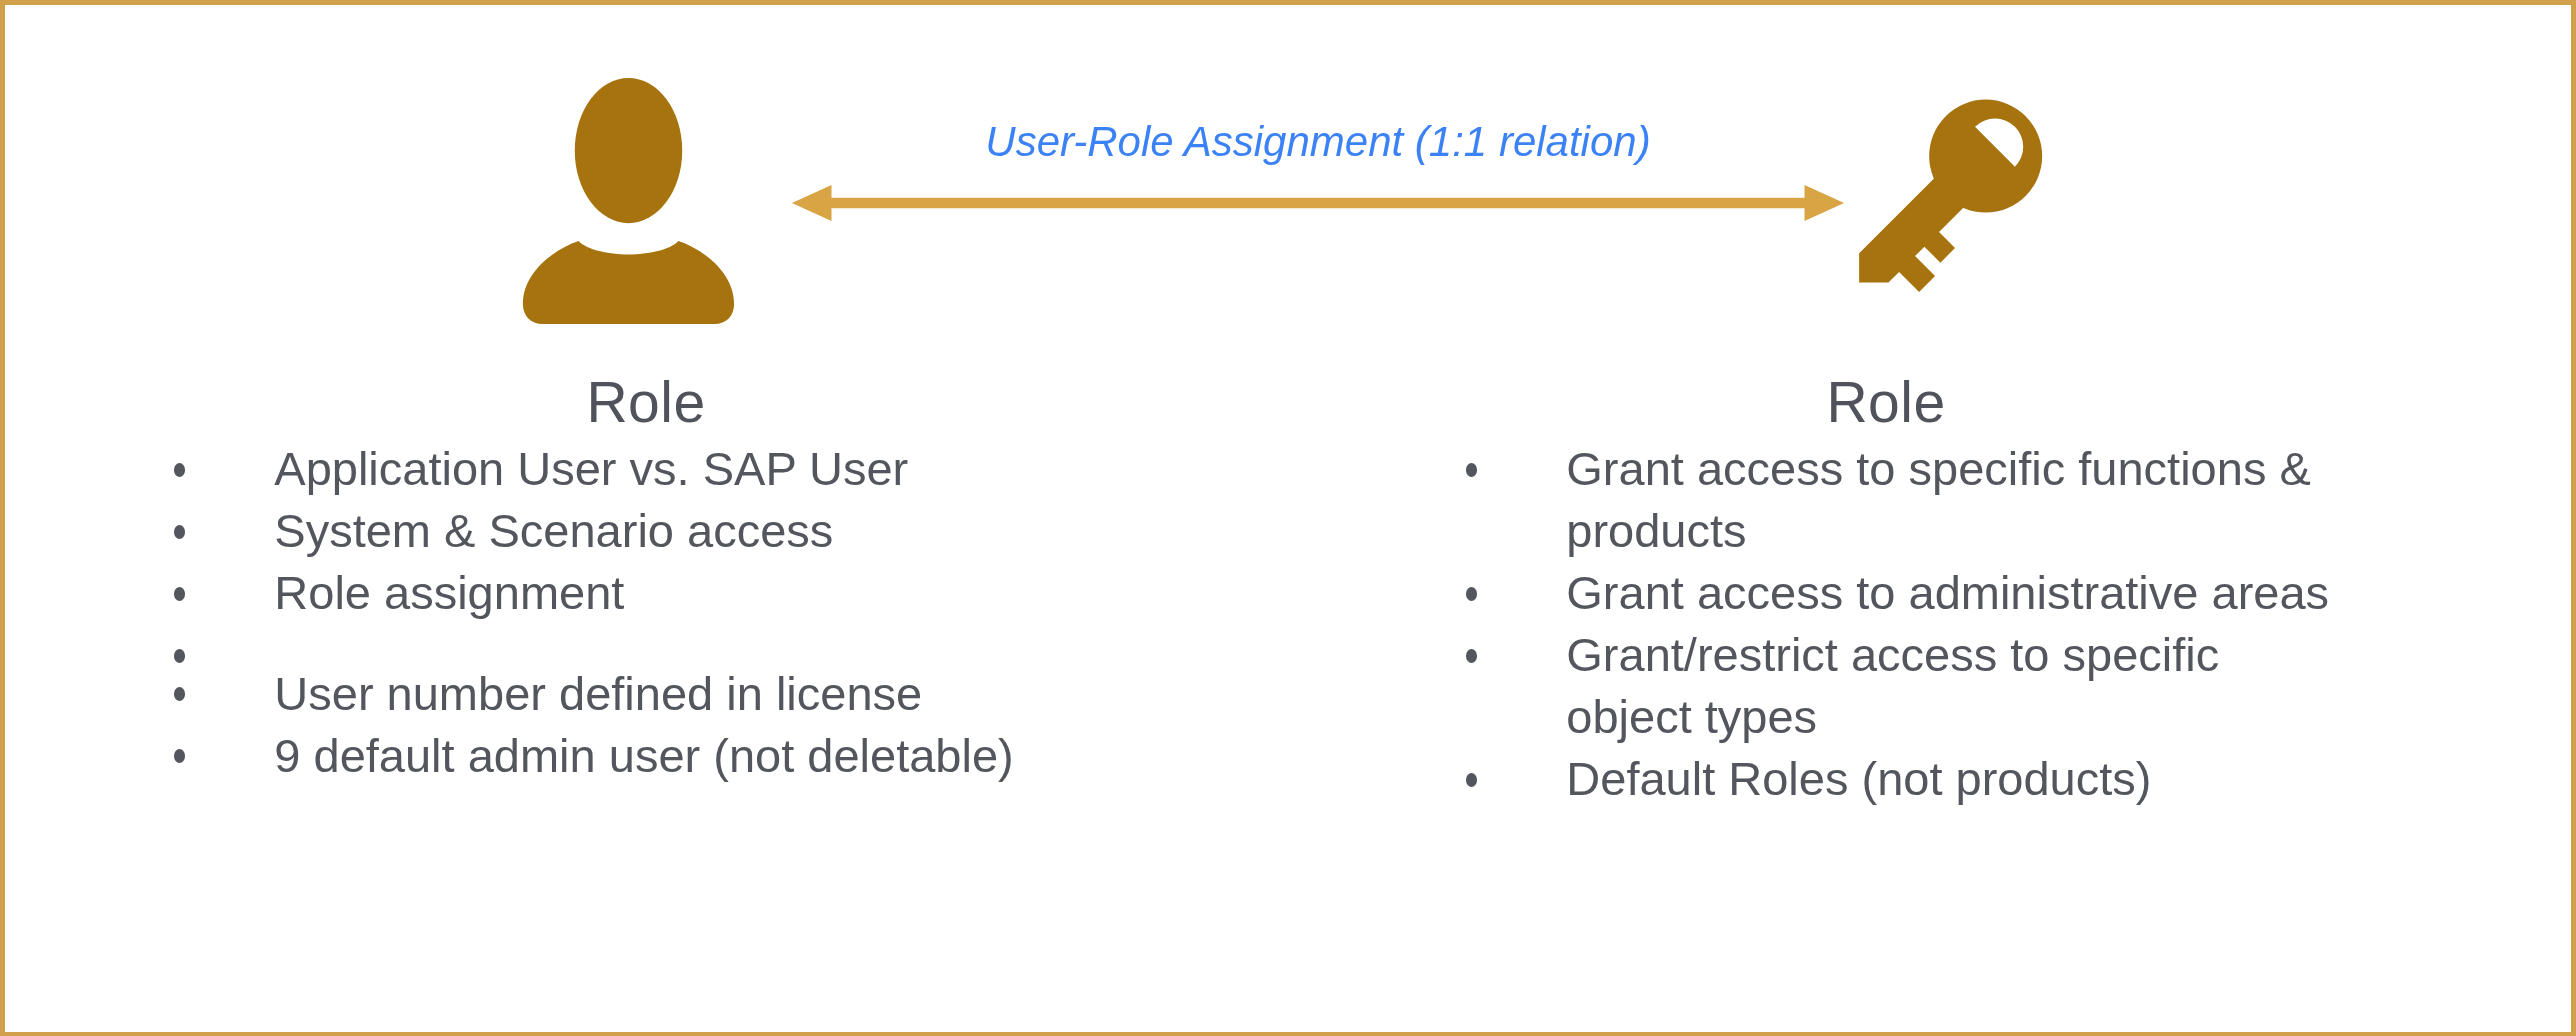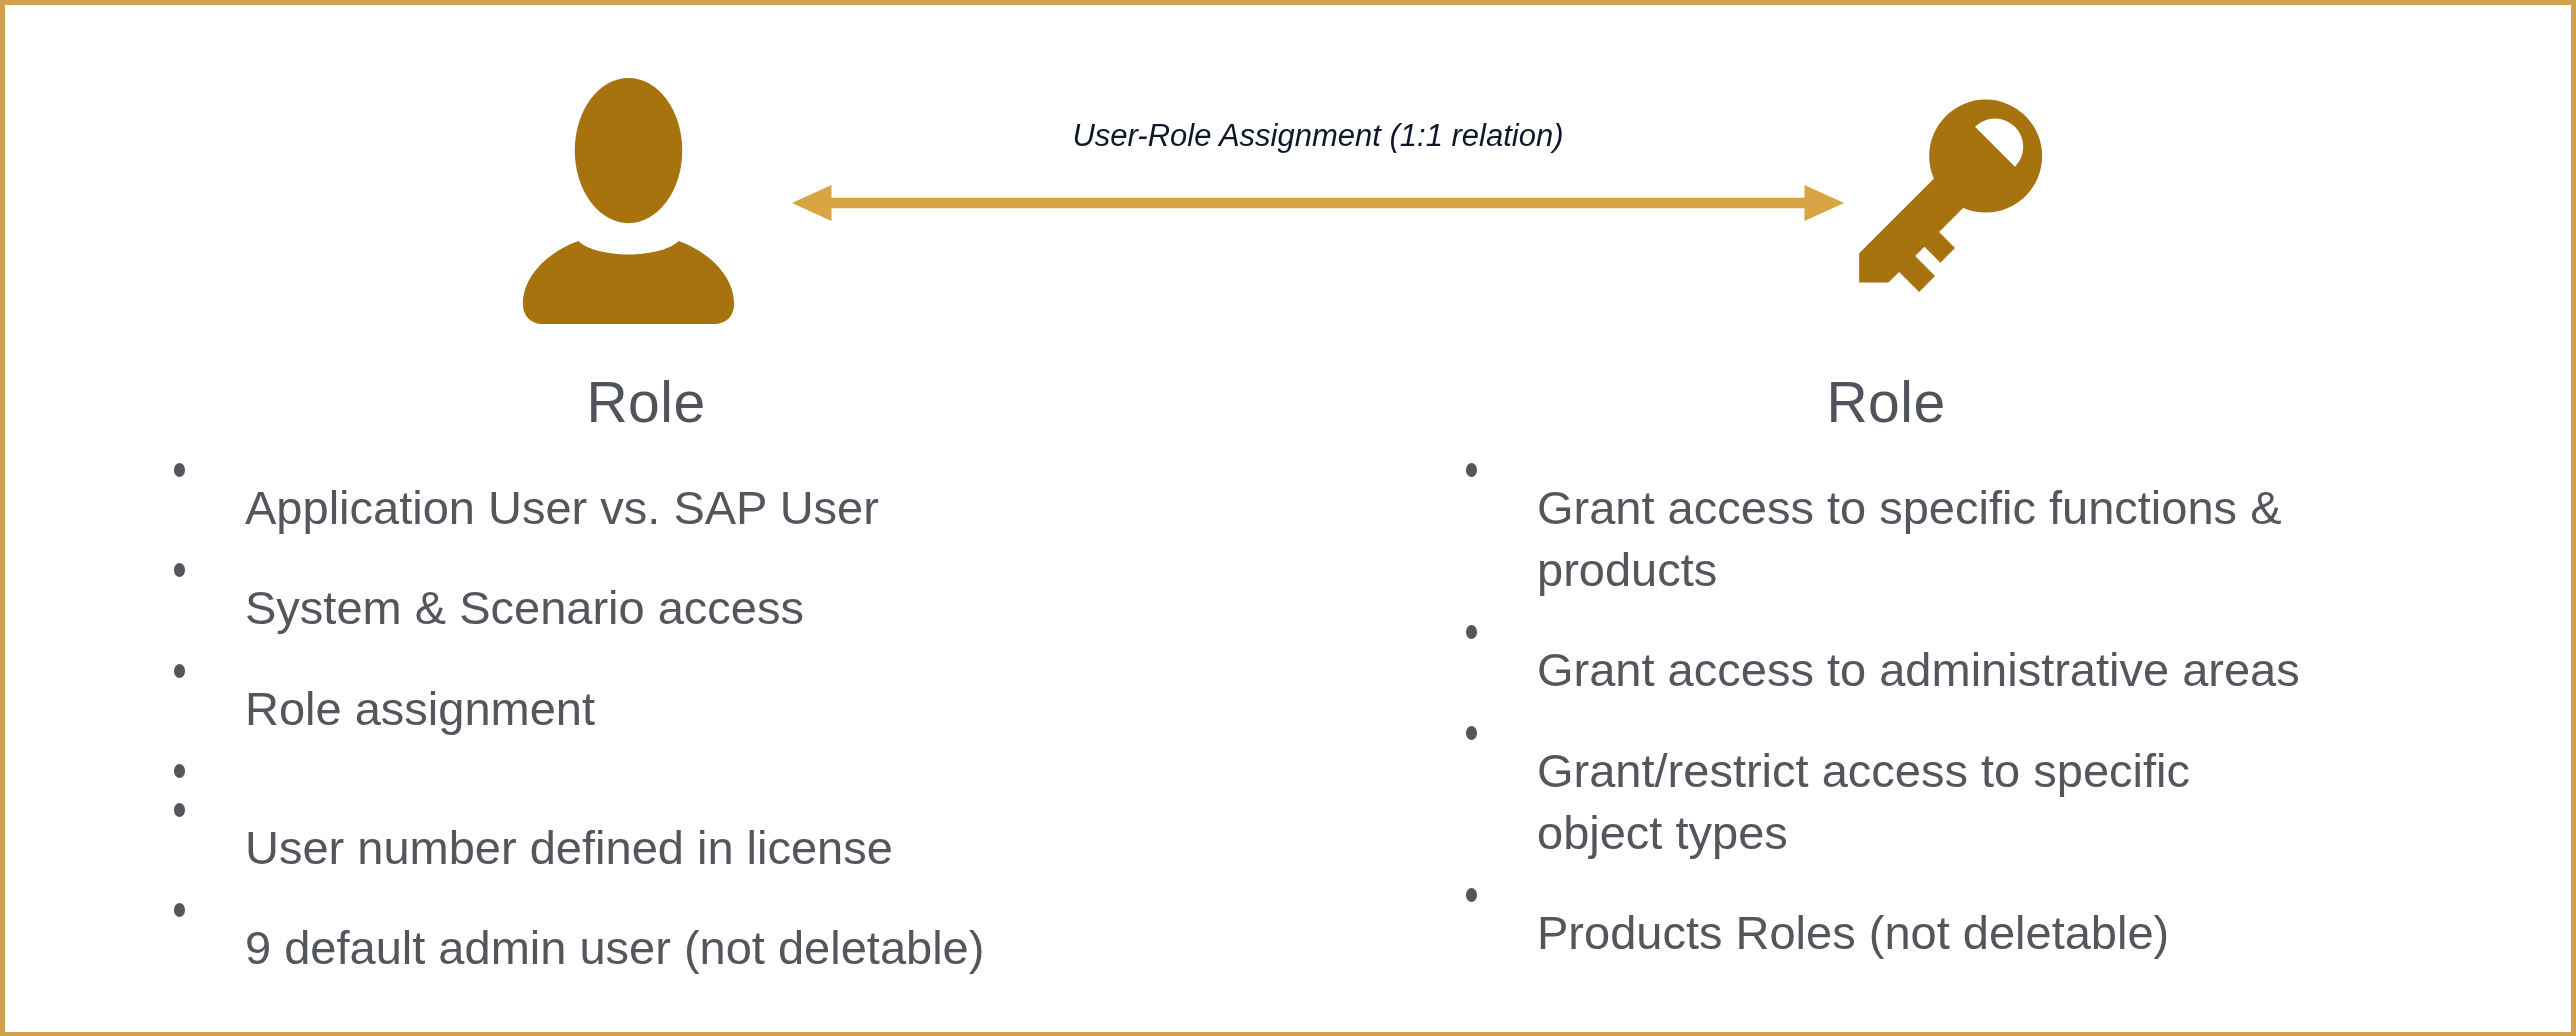--- a/index.html
+++ b/index.html
@@ -27,38 +27,38 @@
     letter-spacing: 0.5px;
   }
   #user-title { left: 358px; }
   #role-title { left: 1598px; }
   .connector-label {
     position: absolute;
     left: 785px;
     top: 113px;
     width: 1056px;
     text-align: center;
-    font-size: 31px;
+    font-size: 42px;
     font-style: italic;
     font-weight: 300;
-    color: #0f172a;
+    color: #3b82f6;
   }
   .bullet-list {
     position: absolute;
     top: 433px;
     margin: 0;
     padding: 0;
     list-style: none;
     font-size: 47px;
     font-weight: 300;
     line-height: 62px;
   }
   #user-list { left: 151px; width: 1085px; }
   #role-list { left: 1443px; width: 1056px; }
-  .bullet-item { display: flex; align-items: flex-start; flex-direction: column; }
+  .bullet-item { display: flex; align-items: flex-start; }
   .dot {
     flex: 0 0 auto;
     width: 11.3px;
     height: 14px;
     border-radius: 50%;
     background: #54565e;
     margin: 24.5px 0 0 18px;
   }
   .txt {
     margin-left: 89px;
@@ -138,18 +138,18 @@
       <span class="dot"></span>
       <span class="txt">Grant access to administrative areas</span>
     </li>
     <li class="bullet-item">
       <span class="dot"></span>
       <span class="txt">Grant/restrict access to specific
 object types</span>
     </li>
     <li class="bullet-item">
       <span class="dot"></span>
-      <span class="txt">Products Roles (not deletable)</span>
+      <span class="txt">Default Roles (not products)</span>
     </li>
   </ul>
 
 </div>
 
 
 </body></html>

